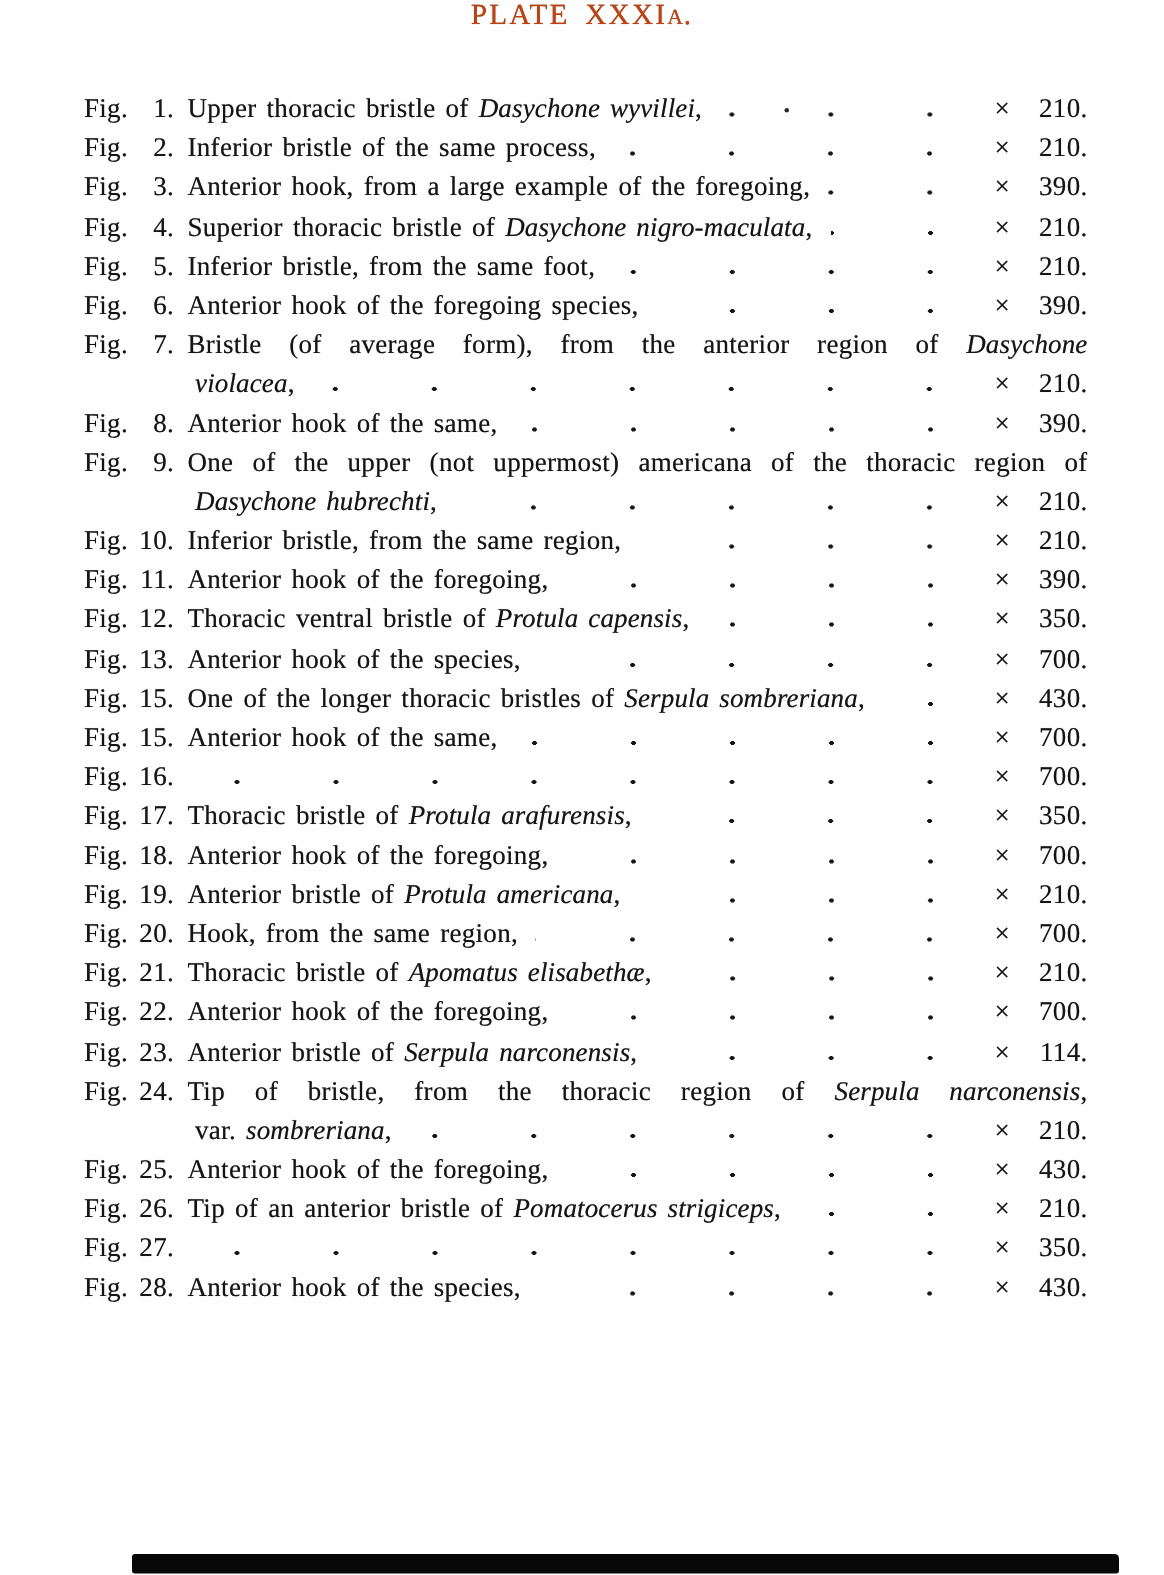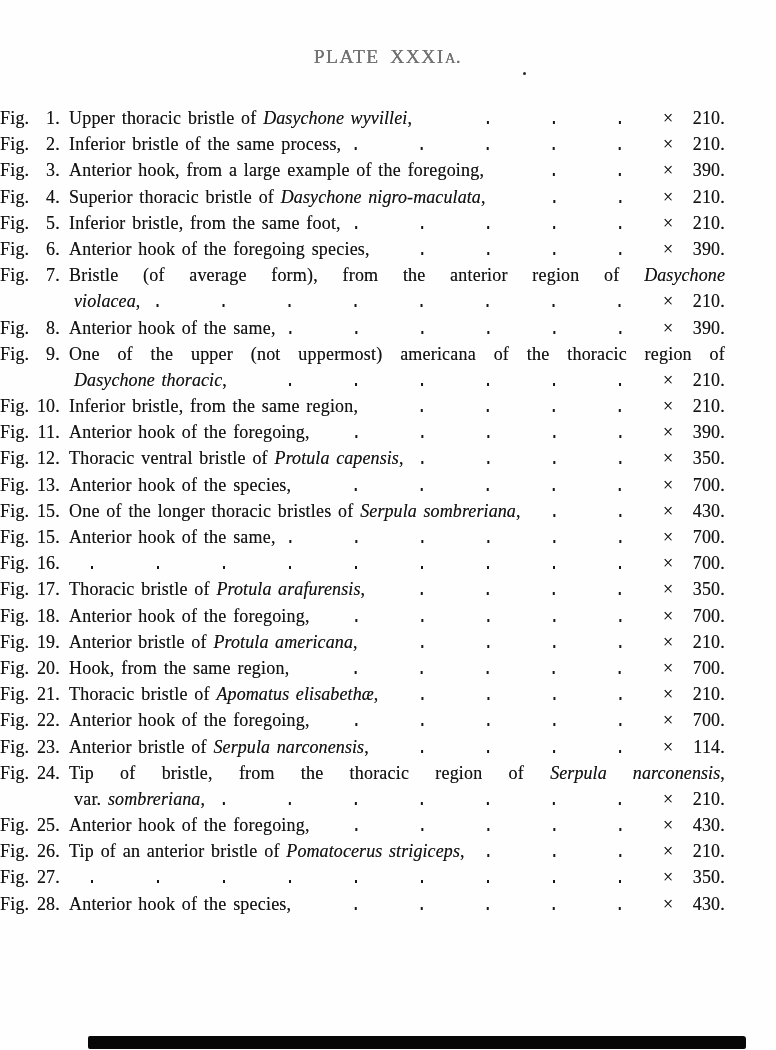--- a/index.html
+++ b/index.html
@@ -9,38 +9,38 @@
     font-family: "Liberation Serif", serif;
     color: #141414;
     overflow: hidden;
   }
   .page {
     position: relative;
     width: 776px; height: 1050px;
     background: #fefefe;
   }
   .title {
-    padding-top: 46px;
     text-align: center;
     font-size: 19.5px;
     letter-spacing: 1.5px;
     word-spacing: 4px;
-    color: #737373;
+    color: #c2410c;
     text-shadow: 0 0 0.5px rgba(0,0,0,0.65);
   }
   .title .smallcap { font-size: 14.5px; letter-spacing: 0.5px; }
   .ink-speck {
     position: absolute;
     left: 523px; top: 72px;
     width: 3px; height: 3px;
     background: #2a2a2a;
     border-radius: 50%;
   }
   .figlist {
     margin-top: 37px;
+    padding-left: 56px;
     padding-right: 51px;
   }
   .row {
     display: flex;
     align-items: baseline;
     height: 26.2px;
     line-height: 26.2px;
     font-size: 18px;
     letter-spacing: 0.2px;
     word-spacing: 2px;
@@ -187,21 +187,21 @@
         </span>
       </div>
       <div class="row">
         <span class="figword">Fig.</span>
         <span class="fignum">9.</span>
         <span class="gap"></span>
         <span class="desc fill">One of the upper (not uppermost) americana of the thoracic region of</span>
       </div>
       <div class="row">
         <span class="spacer"></span>
-        <span class="desc"><i>Dasychone thoracic</i>,</span>
+        <span class="desc"><i>Dasychone hubrechti</i>,</span>
         <span class="leader"></span>
         <span class="mag">
           <span>×</span>
           <span>210.</span>
         </span>
       </div>
       <div class="row">
         <span class="figword">Fig.</span>
         <span class="fignum">10.</span>
         <span class="gap"></span>

